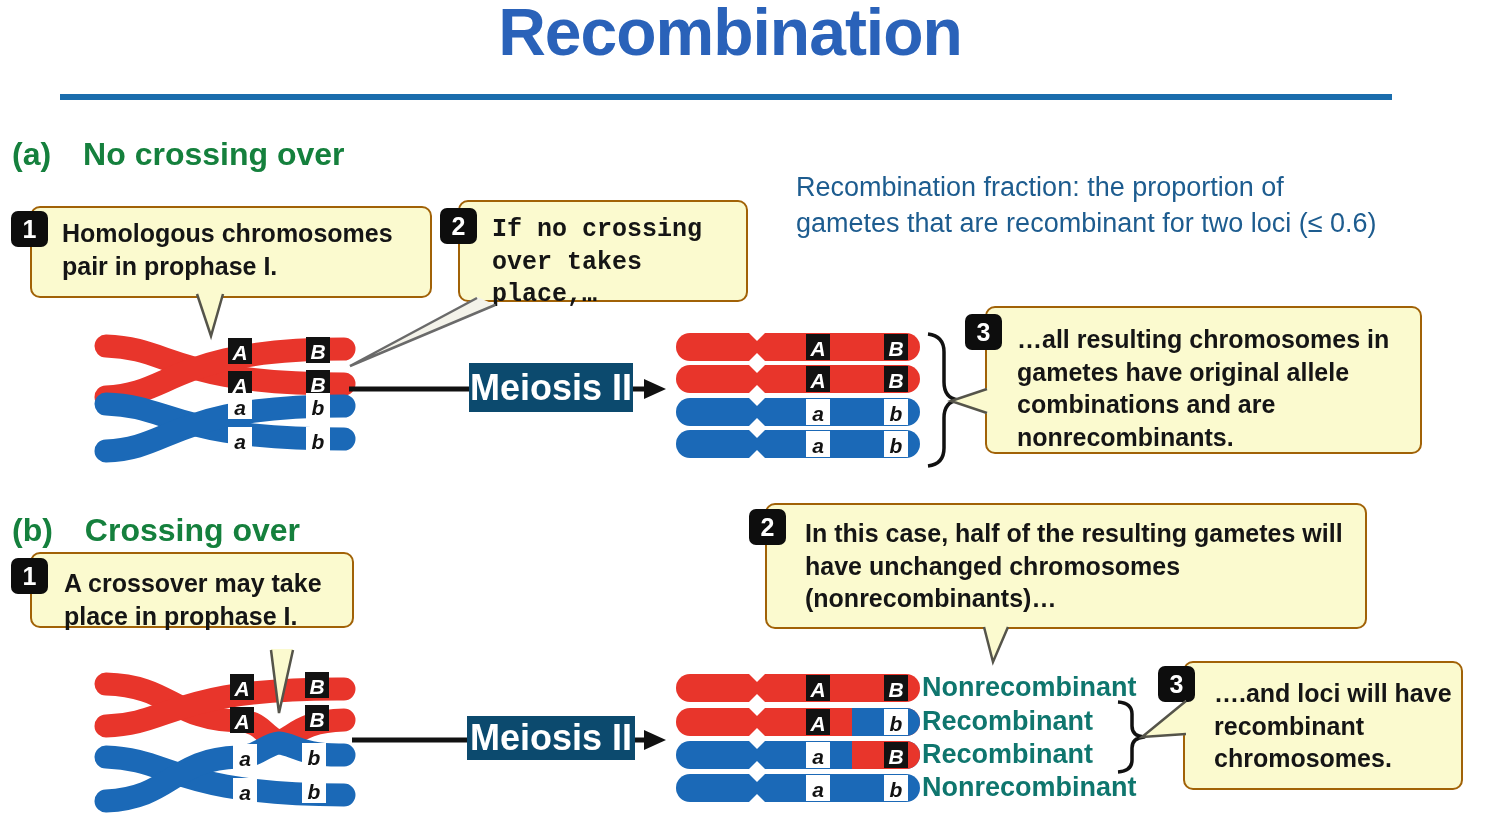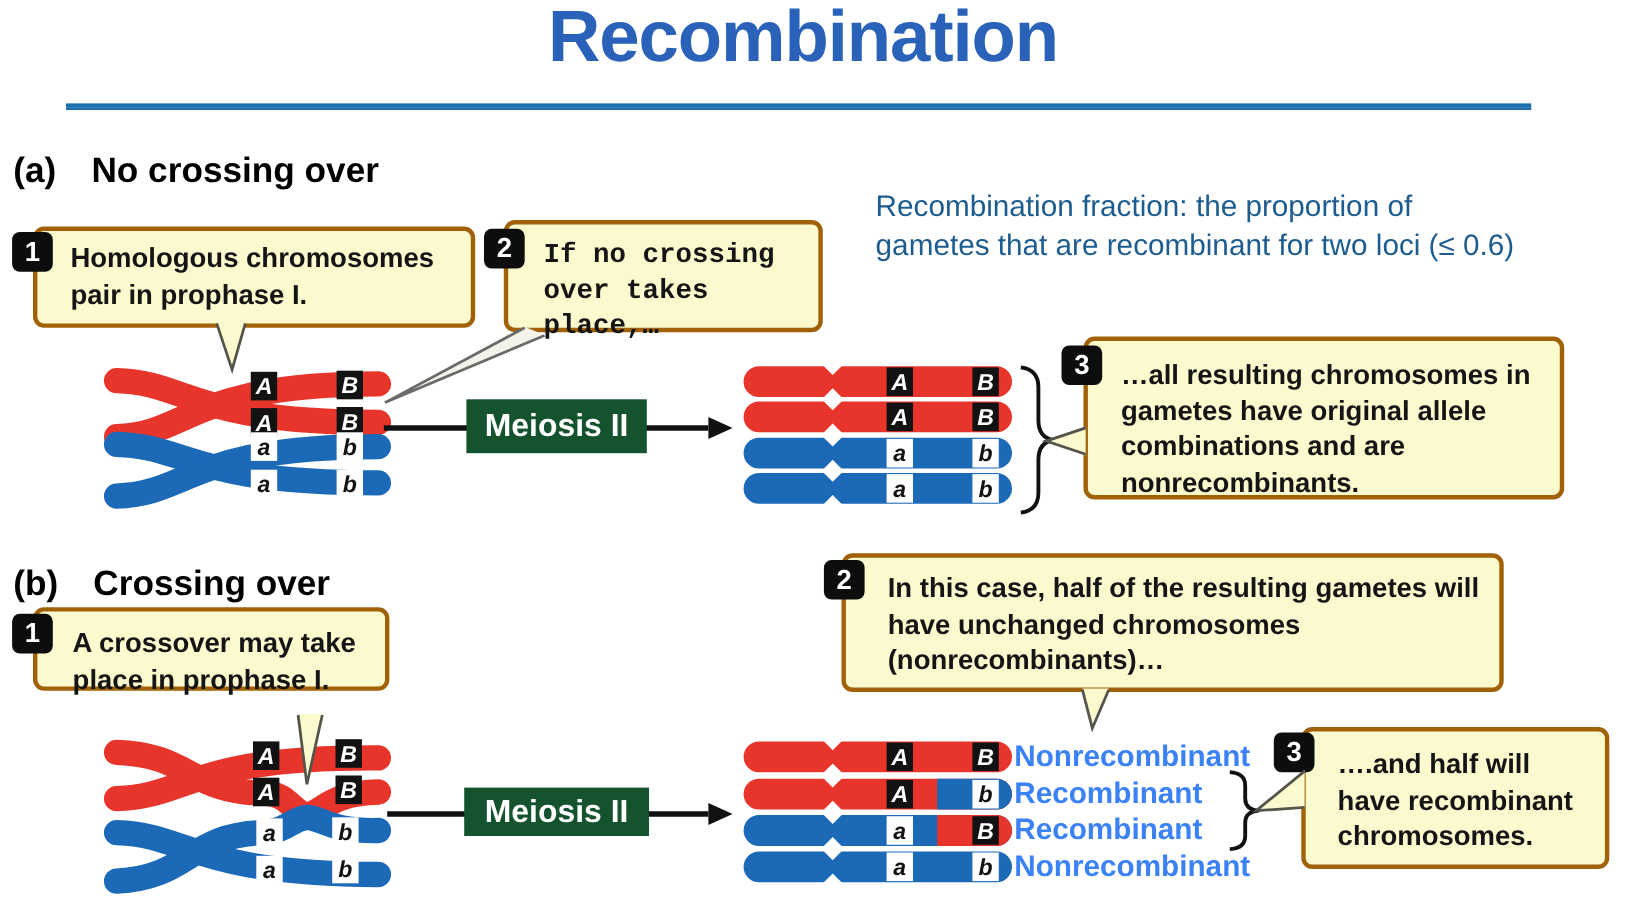--- a/index.html
+++ b/index.html
@@ -8,37 +8,37 @@
         font-family:"Liberation Sans",sans-serif;}
   svg.layer{position:absolute;left:0;top:0;width:1492px;height:818px;pointer-events:none;}
   .bg{z-index:0;}
   .fg{z-index:3;}
 
   .title{position:absolute;left:0;top:-6px;width:1460px;text-align:center;margin:0;
          font-size:66px;font-weight:bold;color:#2a62b9;letter-spacing:-1px;z-index:1;}
   .rule{position:absolute;left:60px;top:94px;width:1332px;height:4px;
         border-top:4px solid #1a6dad;border-bottom:2px solid #1a6dad;z-index:1;}
 
-  .sec-head{position:absolute;left:12px;color:#000000;font-weight:bold;font-size:32px;z-index:1;}
+  .sec-head{position:absolute;left:12px;color:#15803d;font-weight:bold;font-size:32px;z-index:1;}
   .sec-label{margin-right:32px;}
 
   .definition{position:absolute;left:796px;top:170px;width:700px;z-index:1;
               font-size:27px;line-height:1.32;color:#1d5c8f;}
   .def-term{font-weight:normal;}
 
-  .callout{position:absolute;background:#fbfacf;border:4px solid #a16207;border-radius:10px;
+  .callout{position:absolute;background:#fbfacf;border:2px solid #a16207;border-radius:10px;
            z-index:1;color:#151515;font-weight:bold;font-size:25px;line-height:1.3;}
   .badge{position:absolute;width:37px;height:36px;background:#0d0d0d;border-radius:7px;
          color:#fff;font-weight:bold;font-size:25px;text-align:center;line-height:36px;z-index:2;}
 
-  .meiosis{position:absolute;background:#14532d;color:#fff;font-weight:bold;font-size:29px;
-           text-align:center;z-index:1;}
+  .meiosis{position:absolute;background:#0c4a6e;color:#fff;font-weight:bold;font-size:36px;
+           text-align:center;z-index:1;margin-left:45px;}
 
   .rlabel{position:absolute;left:922px;width:250px;height:34px;font-size:27px;font-weight:bold;
-          color:#3b82f6;z-index:1;}
+          color:#0f766e;z-index:1;}
 
   
   .chr{fill:none;stroke-width:23;stroke-linecap:round;}
   .chr-red{stroke:#e8352b;}
   .chr-blue{stroke:#1b69b7;}
   .rod-red{fill:#e8352b;}
   .rod-blue{fill:#1b69b7;}
   .wedge{fill:#ffffff;}
   .sq-k{fill:#121212;}
   .sq-w{fill:#ffffff;}
@@ -226,21 +226,21 @@
     <div>A crossover may take place in prophase I.</div>
   </div>
   <div class="badge" style="left:11px;top:558px;">1</div>
 
   <div class="callout" style="left:765px;top:503px;width:602px;height:126px;padding:12px 12px 9px 38px;">
     <div>In this case, half of the resulting gametes will have unchanged chromosomes (nonrecombinants)…</div>
   </div>
   <div class="badge" style="left:749px;top:509px;">2</div>
 
   <div class="callout" style="left:1183px;top:661px;width:280px;height:129px;padding:14px 8px 9px 29px;">
-    <div>….and half will have recombinant chromosomes.</div>
+    <div>….and loci will have recombinant chromosomes.</div>
   </div>
   <div class="badge" style="left:1158px;top:666px;">3</div>
 
   <div class="meiosis" style="left:424px;top:363px;width:164px;height:49px;line-height:49px;">Meiosis II</div>
   <div class="meiosis" style="left:422px;top:716px;width:168px;height:44px;line-height:44px;">Meiosis II</div>
 
   <div class="rlabel" style="top:672px;">Nonrecombinant</div>
   <div class="rlabel" style="top:706px;">Recombinant</div>
   <div class="rlabel" style="top:739px;">Recombinant</div>
   <div class="rlabel" style="top:772px;">Nonrecombinant</div>

